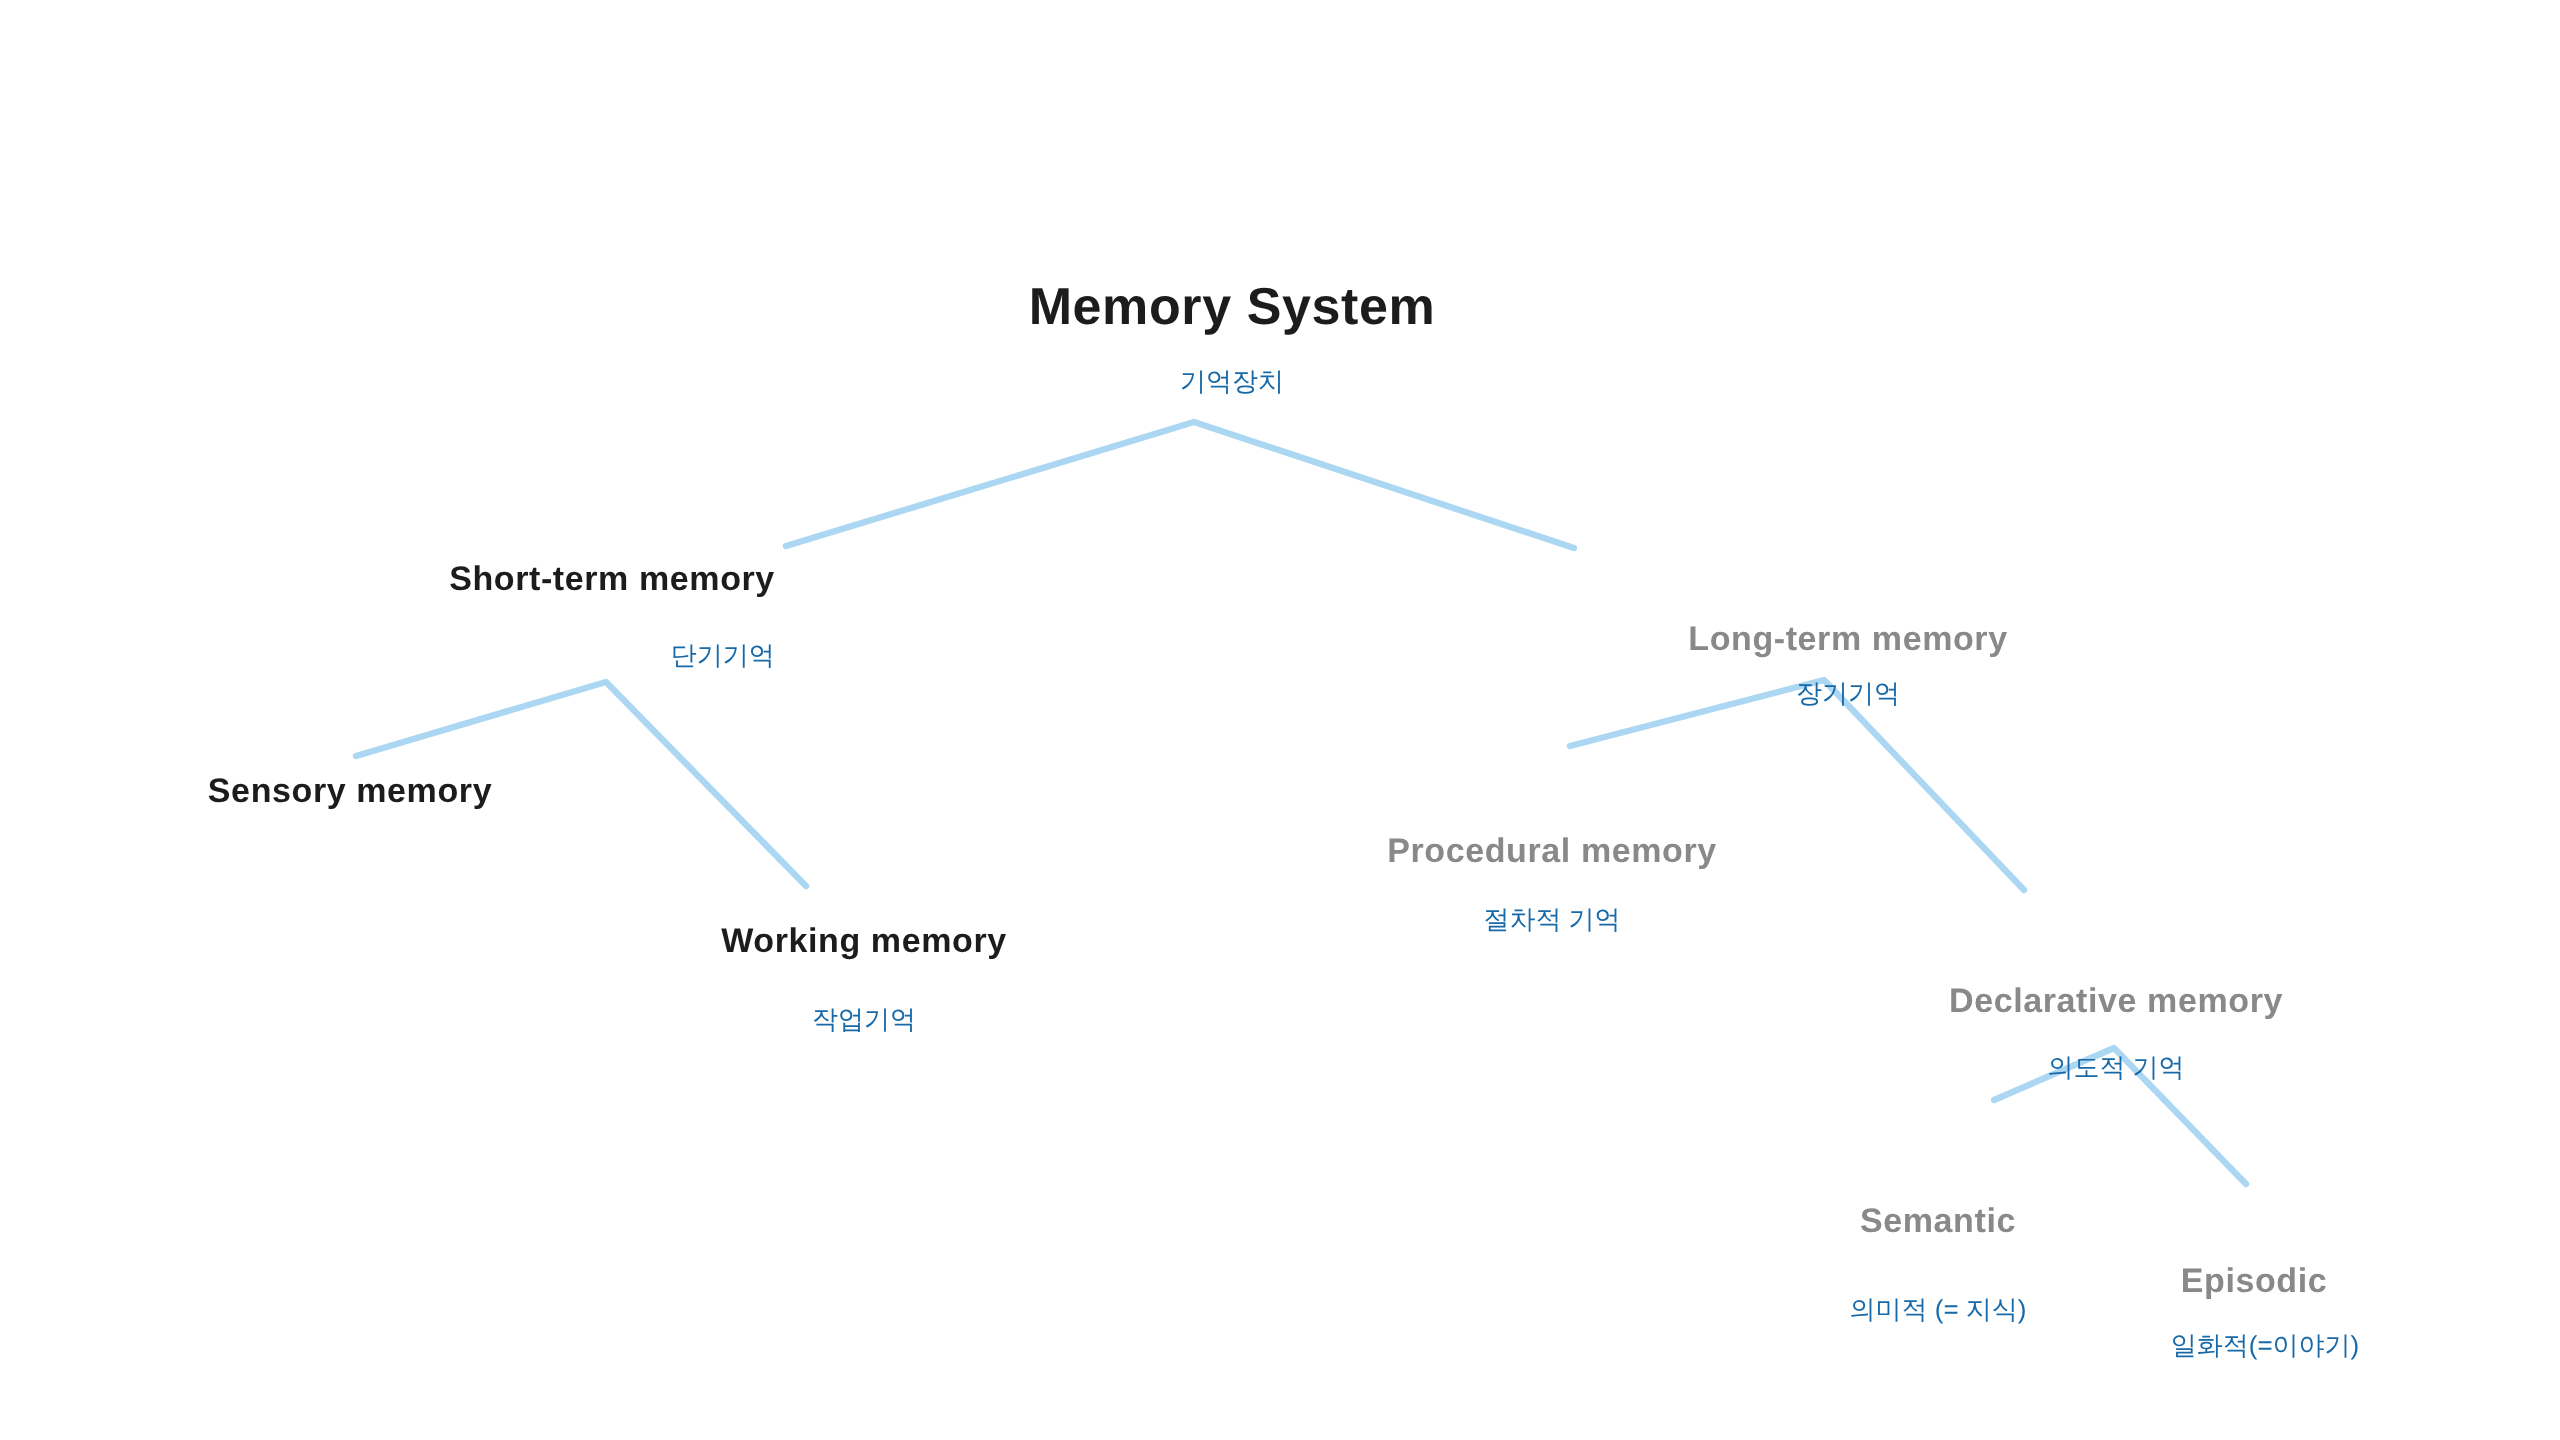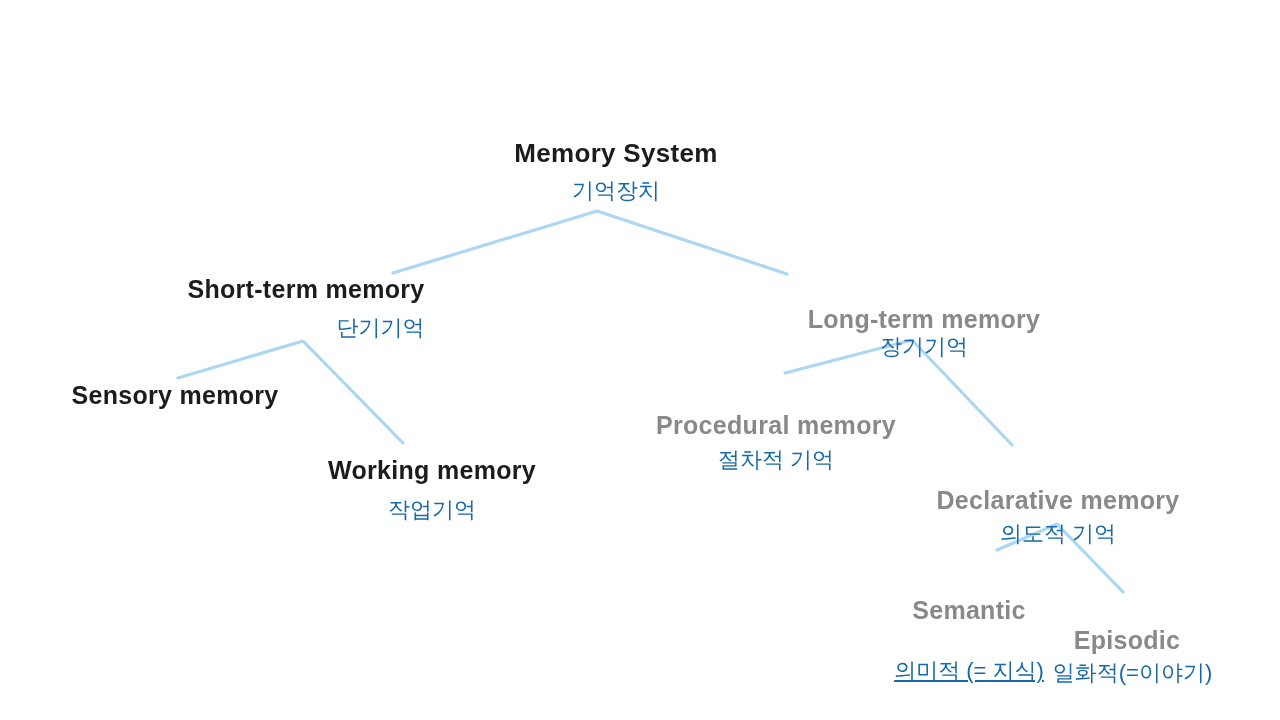--- a/index.html
+++ b/index.html
@@ -24,48 +24,48 @@
     stroke-linejoin: round;
   }
   .node {
     position: absolute;
     transform: translateX(-50%);
     text-align: center;
     white-space: nowrap;
   }
   .node .en {
     font-weight: 700;
-    font-size: 25px;
+    font-size: 17px;
     line-height: 29px;
     letter-spacing: 0.3px;
     color: var(--primary-text, #1c1c1c);
   }
   .node.root .en {
     font-size: 26px;
     line-height: 30px;
   }
   .node.muted .en {
     color: var(--secondary-text, #898989);
     margin-top: 30px;
   }
   .node .ko {
     font-weight: 500;
-    font-size: 22px;
+    font-size: 13px;
     line-height: 22px;
     color: var(--korean-text, #1769a8);
     margin-top: 12px;
   }
   
   .node.n-short  .ko { margin-top: 13px; text-align: right; }
   .node.n-long   .ko { margin-top: 2px; }
   .node.n-sens   .ko { margin-top: 9px;  }
   .node.n-work   .ko { margin-top: 14px; }
   .node.n-proc   .ko { margin-top: 9px;  }
   .node.n-decl   .ko { margin-top: 8px;  }
-  .node.n-sem    .ko { margin-top: 35px; text-decoration: underline; }
+  .node.n-sem    .ko { margin-top: 19px; }
   .node.n-epi    .ko { margin-top: 7px; margin-left: 11px;  }
 </style>
 </head>
 <body>
 
 <div class="stage">
 
   <svg class="connectors" viewBox="0 0 1280 720" xmlns="http://www.w3.org/2000/svg">
     <polyline points="393,273 597,211 787,274"></polyline>
     <polyline points="178,378 303,341 403,443"></polyline>

